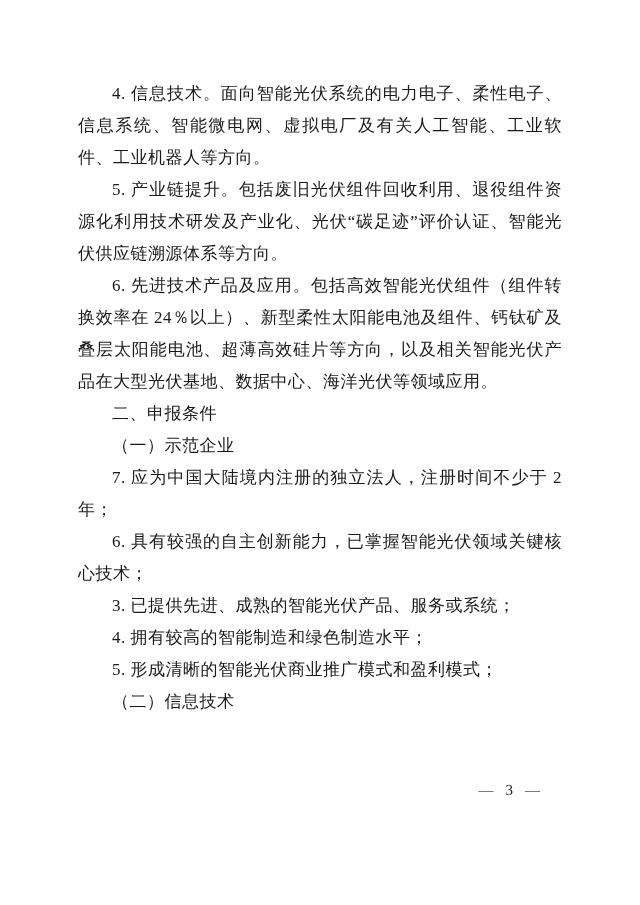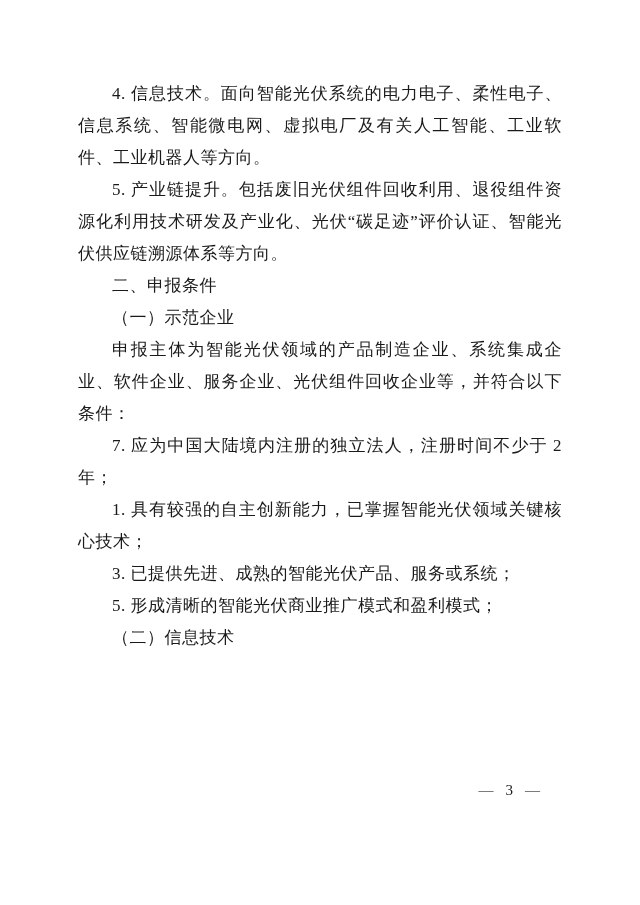--- a/index.html
+++ b/index.html
@@ -66,26 +66,27 @@
     color: #1a1a1a;
   }
 </style>
 </head>
 <body>
 
 <div class="page">
   <div class="content">
     <p class="body-para">4. 信息技术。面向智能光伏系统的电力电子、柔性电子、信息系统、智能微电网、虚拟电厂及有关人工智能、工业软件、工业机器人等方向。</p>
     <p class="body-para">5. 产业链提升。包括废旧光伏组件回收利用、退役组件资源化利用技术研发及产业化、光伏“碳足迹”评价认证、智能光伏供应链溯源体系等方向。</p>
+    <p class="body-para">6. 先进技术产品及应用。包括高效智能光伏组件（组件转换效率在 24％以上）、新型柔性太阳能电池及组件、钙钛矿及叠层太阳能电池、超薄高效硅片等方向，以及相关智能光伏产品在大型光伏基地、数据中心、海洋光伏等领域应用。</p>
     <h2 class="heading">二、申报条件</h2>
     <h3 class="subheading">（一）示范企业</h3>
-    <p class="body-para">申报主体为智能光伏领域的产品制造企业、系统集成企业、软件企业、服务企业、光伏组件回收企业等，并符合以下条件：</p>
     <p class="body-para">7. 应为中国大陆境内注册的独立法人，注册时间不少于 2 年；</p>
-    <p class="body-para">1. 具有较强的自主创新能力，已掌握智能光伏领域关键核心技术；</p>
+    <p class="body-para">6. 具有较强的自主创新能力，已掌握智能光伏领域关键核心技术；</p>
     <p class="body-para">3. 已提供先进、成熟的智能光伏产品、服务或系统；</p>
+    <p class="body-para">4. 拥有较高的智能制造和绿色制造水平；</p>
     <p class="body-para">5. 形成清晰的智能光伏商业推广模式和盈利模式；</p>
     <h3 class="subheading">（二）信息技术</h3>
   </div>
 
   <div class="footer">
     <span class="dash">—</span><span class="num">3</span><span class="dash">—</span>
   </div>
 </div>
 
 </body></html>

